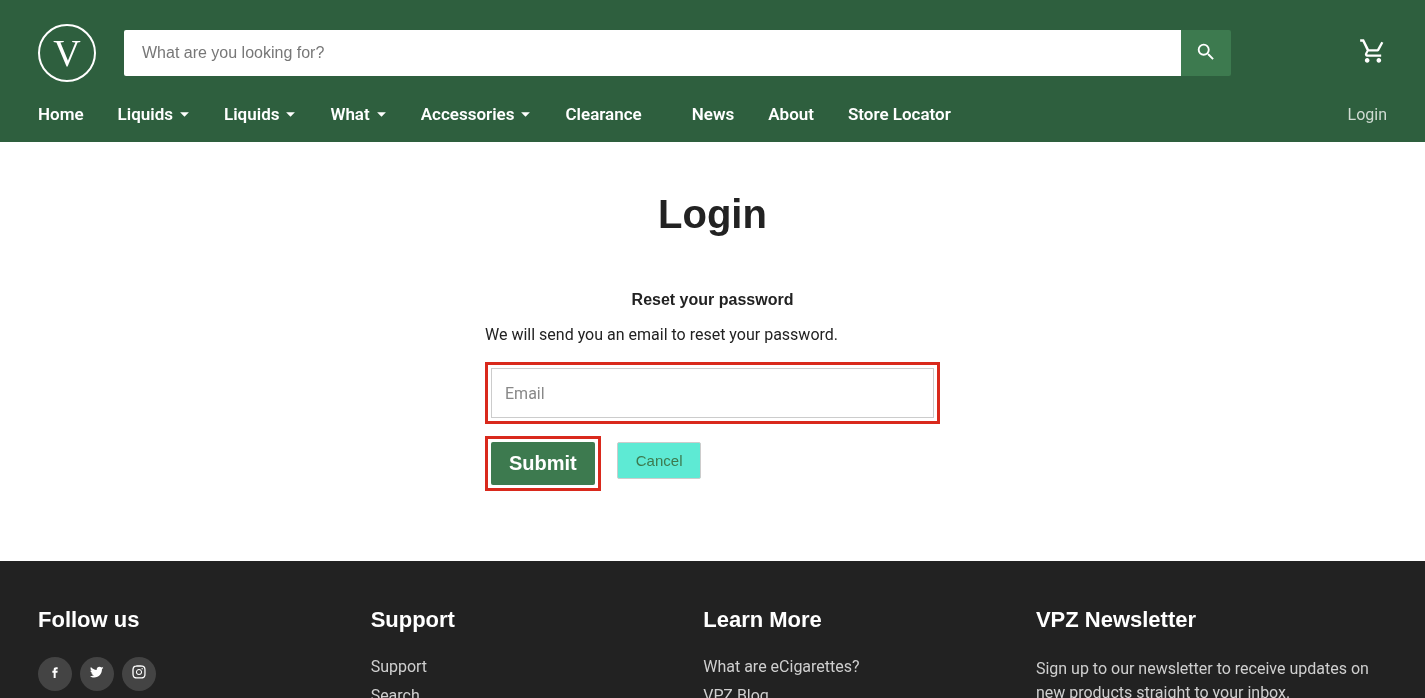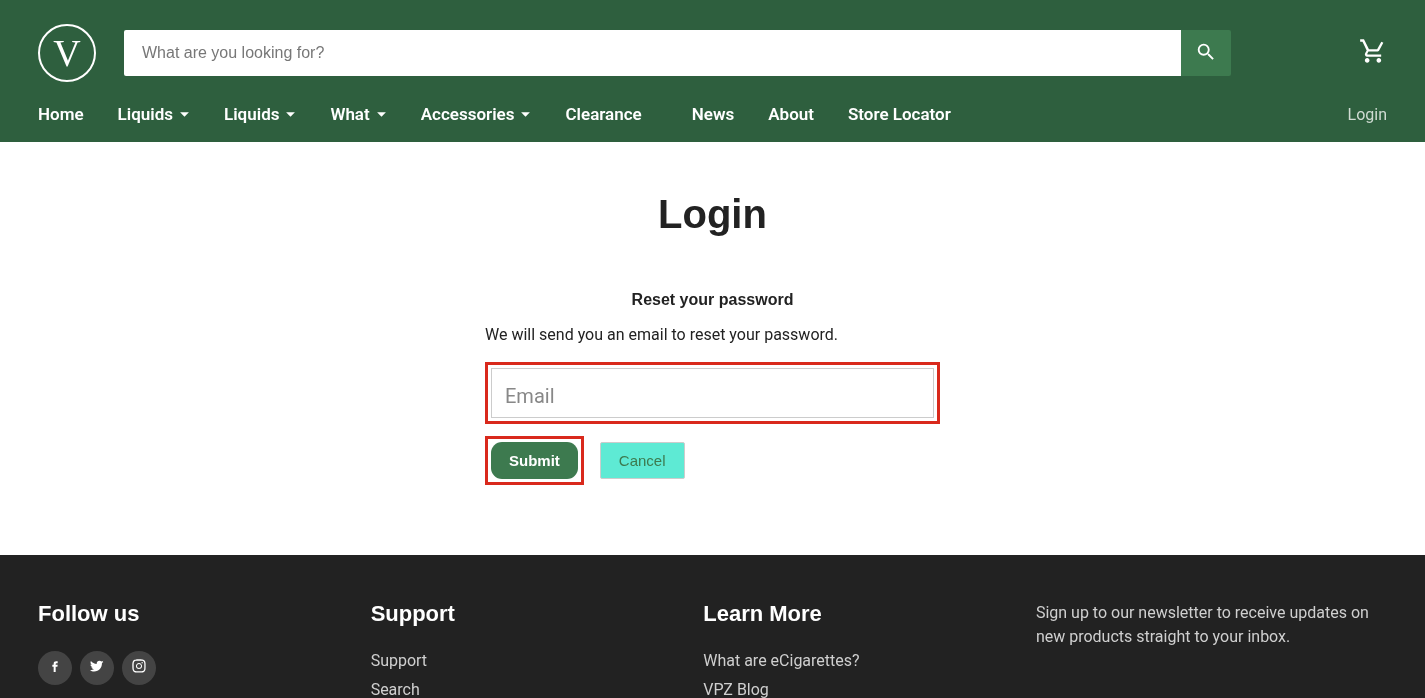--- a/index.html
+++ b/index.html
@@ -28,25 +28,25 @@
 
 .main { padding: 50px 38px 70px; }
 .page-title { text-align: center; font-size: 40px; font-weight: 800; margin-bottom: 54px; font-family: Futura, "Trebuchet MS", Arial, sans-serif; }
 .form-container { max-width: 455px; margin: 0 auto; }
 .subtitle { font-size: 16px; font-weight: 800; margin-bottom: 16px; font-family: Futura, "Trebuchet MS", Arial, sans-serif; text-align: center; }
 .desc { font-size: 16px; margin-bottom: 18px; color: #222; }
 
 .hi-wrap { border: 3px solid #d9291c; padding: 3px; margin-bottom: 12px; }
 .email-field { position: relative; }
 .email-input { width: 100%; height: 50px; border: 1px solid #ccc; padding: 18px 14px 0; font-size: 16px; outline: none; }
-.floating-label { position: absolute; left: 14px; top: 16px; color: #888; font-size: 20px; pointer-events: none; }
+.floating-label { position: absolute; left: 14px; top: 16px; color: #888; font-size: 16px; pointer-events: none; }
 
 .btn-row { display: flex; gap: 16px; align-items: flex-start; }
 .hi-wrap-btn { border: 3px solid #d9291c; padding: 3px; display: inline-block; }
-.submit-btn { background: #3d7a4f; color: #fff; border: none; padding: 10px 18px; font-size: 15px; font-weight: 600; cursor: pointer; border-radius: 11px; }
+.submit-btn { background: #3d7a4f; color: #fff; border: none; padding: 10px 18px; font-size: 20px; font-weight: 600; cursor: pointer; border-radius: 2px; }
 .cancel-btn { background: #5eead4; color: #3d7a4f; border: 1px solid #ccc; padding: 9px 18px; font-size: 15px; font-weight: 500; cursor: pointer; border-radius: 2px; margin-top: 6px; }
 
 
 .footer { background: #222; color: #fff; padding: 46px 38px 20px; }
 .footer-cols { display: flex; gap: 40px; }
 .footer-col { flex: 1; }
 .footer-col.news { flex: 1.2; }
 .footer-title { font-size: 22px; font-weight: 800; margin-bottom: 24px; font-family: Futura, "Trebuchet MS", Arial, sans-serif; }
 .socials { display: flex; gap: 8px; }
 .social-icon { width: 34px; height: 34px; border-radius: 50%; background: #444; display: flex; align-items: center; justify-content: center; cursor: pointer; }
@@ -183,16 +183,17 @@
     <div class="footer-col">
       <h3 class="footer-title">Learn More</h3>
       <ul class="footer-links">
         <li>What are eCigarettes?</li>
         <li>VPZ Blog</li>
 
       </ul>
     </div>
 
     <div class="footer-col news">
+      <h3 class="footer-title">VPZ Newsletter</h3>
       <p class="news-desc">Sign up to our newsletter to receive updates on new products straight to your inbox.</p>
     </div>
   </div>
 </div>
 
 </body></html>

